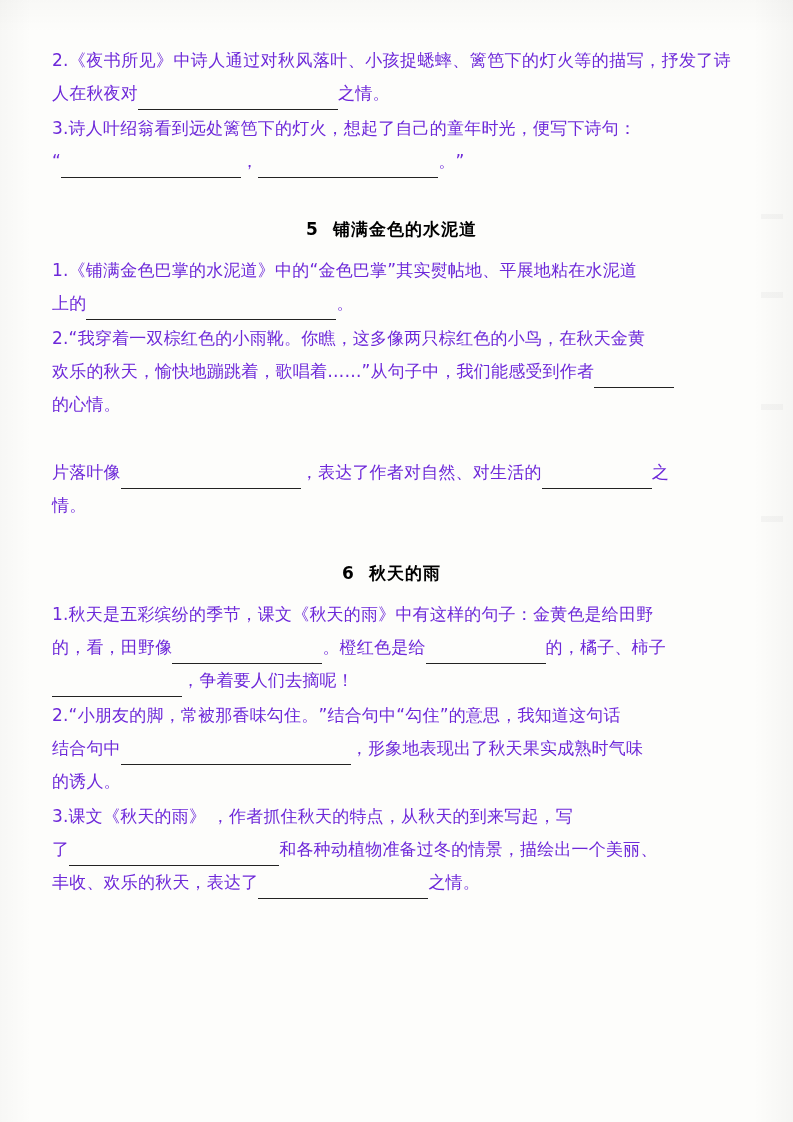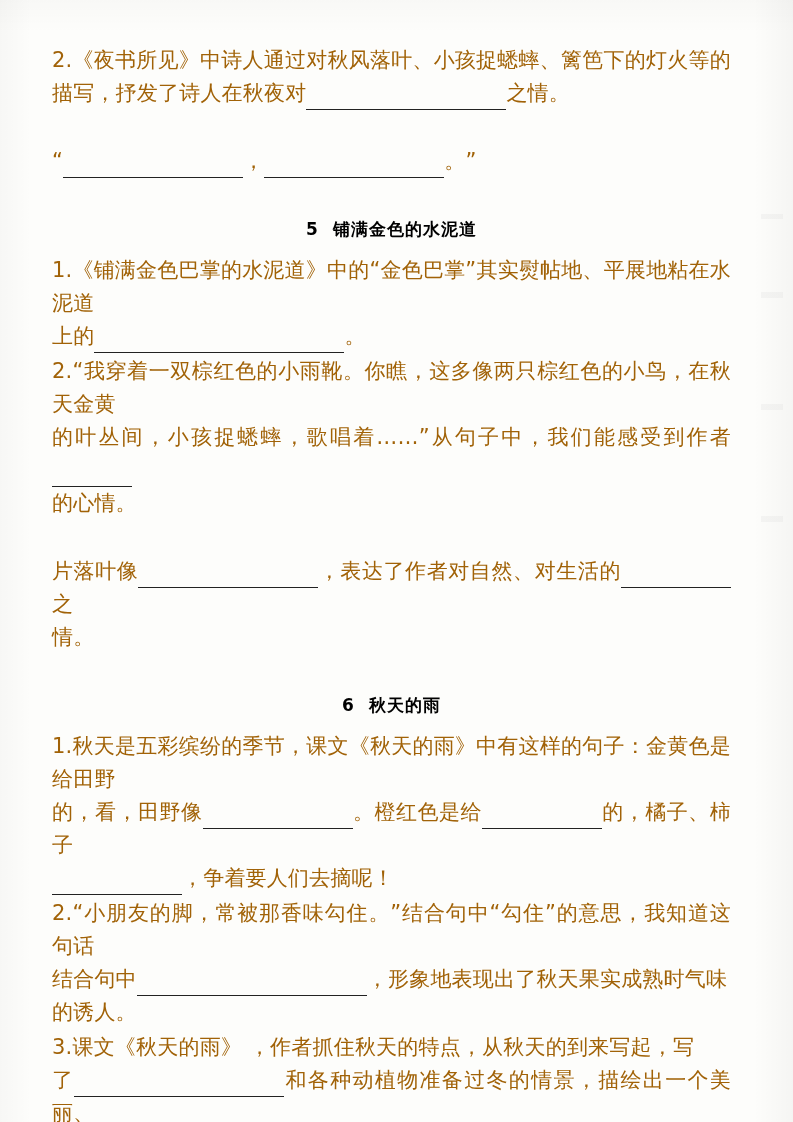--- a/index.html
+++ b/index.html
@@ -27,23 +27,23 @@
       linear-gradient(90deg, rgba(0,0,0,0.025) 0%, rgba(0,0,0,0) 4%),
       linear-gradient(270deg, rgba(0,0,0,0.03) 0%, rgba(0,0,0,0) 5%),
       linear-gradient(180deg, rgba(0,0,0,0.02) 0%, rgba(0,0,0,0) 3%);
   }
   .content {
     position: relative;
     z-index: 2;
   }
   p.line {
     margin: 0 0 2px 0;
-    font-size: 21px;
+    font-size: 17px;
     line-height: 33px;
-    color: #a16207;
+    color: #6d28d9;
     letter-spacing: 0.2px;
     text-align: justify;
   }
   .sec-title {
     text-align: center;
     font-size: 17px;
     font-weight: bold;
     line-height: 30px;
     margin: 20px 0 10px 0;
     color: #000;
@@ -91,38 +91,38 @@
   <div class="sheet-texture"></div>
   <div class="faint-marks"></div>
 
   <div class="content">
 
     <div>
       <p class="line">
         <span>2.《夜书所见》中诗人通过对秋风落叶、小孩捉蟋蟀、篱笆下的灯火等的描写，</span><span>抒发了诗人在秋夜对</span><span class="blank b200"></span><span>之情。</span>
       </p>
       <p class="line">
-        <br>
+        <span>3.诗人叶绍翁看到远处篱笆下的灯火，想起了自己的童年时光，便写下诗句：</span><br>
         <span>“</span><span class="blank b180"></span><span>，</span><span class="blank b180"></span><span>。”</span>
       </p>
     </div>
 
     <div class="spacer-md"></div>
 
     <div>
       <div class="sec-title">
         <span class="num">5</span><span>铺满金色的水泥道</span>
       </div>
       <p class="line">
         <span>1.《铺满金色巴掌的水泥道》中的“金色巴掌”其实熨帖地、平展地粘在水泥道</span><br>
         <span>上的</span><span class="blank b250"></span><span>。</span>
       </p>
       <p class="line">
         <span>2.“我穿着一双棕红色的小雨靴。你瞧，这多像两只棕红色的小鸟，在秋天金黄</span><br>
-        <span>的叶丛间，小孩捉蟋蟀，歌唱着……”从句子中，我们能感受到作者</span><span class="blank b80"></span><br>
+        <span>欢乐的秋天，愉快地蹦跳着，歌唱着……”从句子中，我们能感受到作者</span><span class="blank b80"></span><br>
         <span>的心情。</span>
       </p>
       <p class="line">
         <br>
         <span>片落叶像</span><span class="blank b180"></span><span>，表达了作者对自然、对生活的</span><span class="blank b110"></span><span>之</span><br>
         <span>情。</span>
       </p>
     </div>
 
     <div class="spacer-md"></div>

